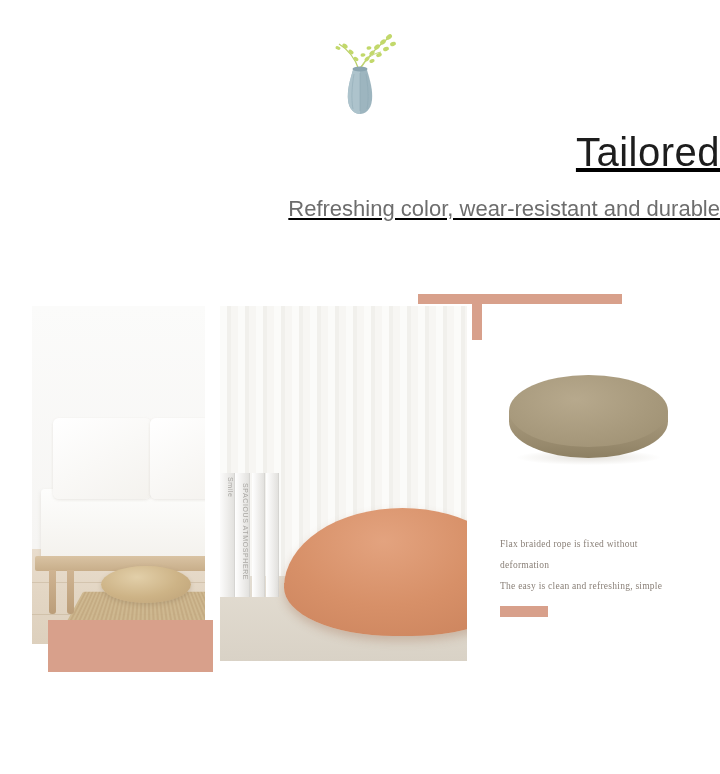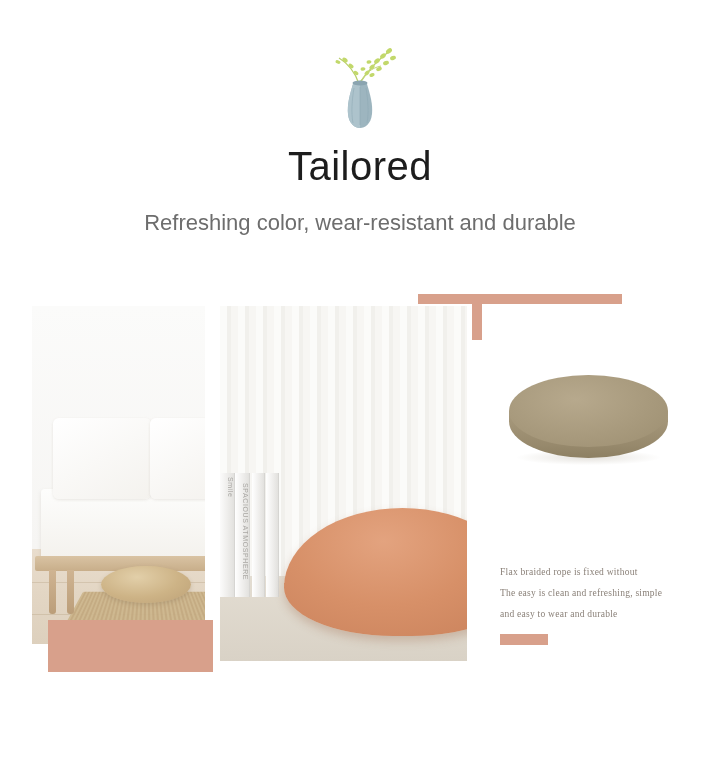--- a/index.html
+++ b/index.html
@@ -12,22 +12,23 @@
     height: 774px;
     background: #ffffff;
     font-family: "Liberation Sans", sans-serif;
     overflow: hidden;
     position: relative;
   }
 
   
   .header {
     width: 100%;
-    padding-top: 38px;
-    text-align: center;
+    padding-top: 24px;
+    text-align: right;
+    text-decoration: underline;
   }
   .vase-wrap {
     width: 110px;
     height: 92px;
     margin: 0 auto 16px auto;
     display: block;
   }
   .page-title {
     font-size: 40px;
     font-weight: 400;
@@ -98,21 +99,21 @@
     width: 10px;
     height: 46px;
     background: #d8a08b;
     z-index: 3;
   }
 
   
   .description {
     position: absolute;
     left: 500px;
-    top: 562px;
+    top: 534px;
     width: 200px;
   }
   .desc-line {
     font-family: "Liberation Serif", serif;
     font-size: 9.5px;
     color: #8a8078;
     line-height: 21px;
     letter-spacing: 0.25px;
     white-space: nowrap;
   }
@@ -325,16 +326,16 @@
   <div class="scene">
     <div class="pr-bg"></div>
     <div class="pr-shadow"></div>
     <div class="pr-side"></div>
     <div class="pr-top"></div>
   </div>
 </div>
 
 <div class="description">
   <div class="desc-line">Flax braided rope is fixed without</div>
+  <div class="desc-line">deformation</div>
   <div class="desc-line">The easy is clean and refreshing, simple</div>
-  <div class="desc-line">and easy to wear and durable</div>
   <div class="desc-accent"></div>
 </div>
 
 </body></html>

